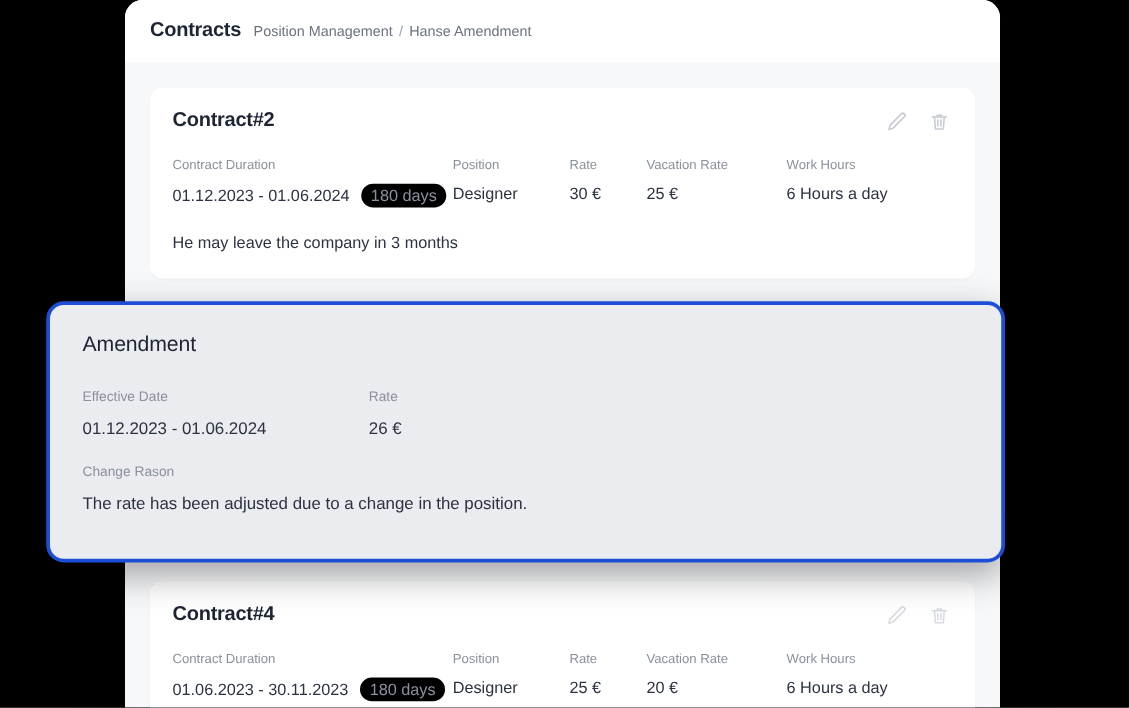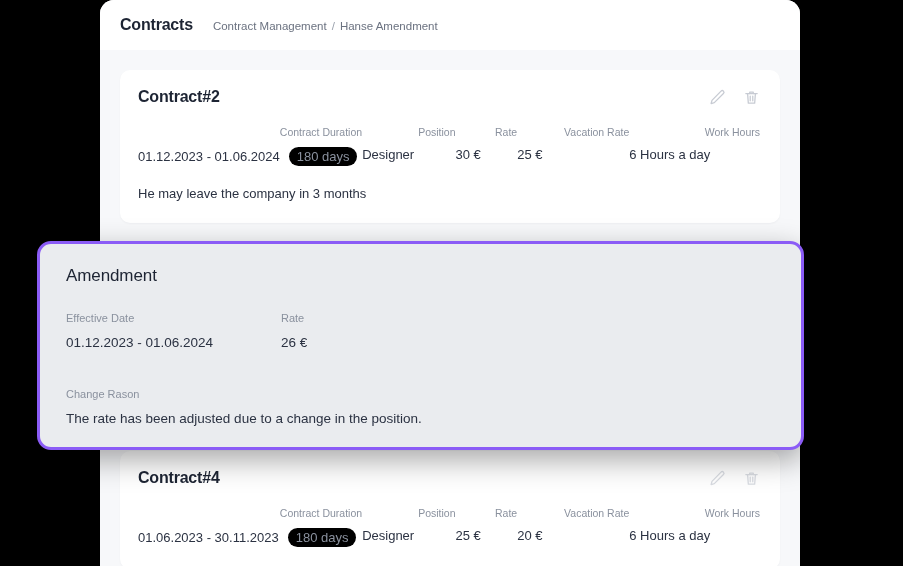--- a/index.html
+++ b/index.html
@@ -20,21 +20,21 @@
     border-radius: 14px 14px 0 0;
     overflow: hidden;
     box-shadow: 0 0 34px rgba(0,0,0,0.55);
   }
   .app-header {
     height: 50px;
     background: #ffffff;
     display: flex;
     align-items: center;
     padding: 0 0 0 20px;
-    gap: 20px;
+    gap: 10px;
   }
   .app-title {
     font-size: 16px;
     font-weight: bold;
     color: #1d2433;
     letter-spacing: -0.2px;
   }
   .breadcrumb {
     font-size: 11.5px;
     color: #6b7280;
@@ -49,20 +49,21 @@
     background: #f7f8fa;
     height: calc(100% - 50px);
     padding: 20px;
   }
 
   
   .contract-card {
     background: #ffffff;
     border-radius: 10px;
     padding: 18px 20px 22px 18px;
+    margin-bottom: 14px;
     box-shadow: 0 1px 2px rgba(16,24,40,0.04);
   }
   .card-head {
     display: flex;
     align-items: center;
     justify-content: space-between;
     margin-bottom: 20px;
   }
   .card-title {
     font-size: 16px;
@@ -83,21 +84,20 @@
   .field-row {
     display: flex;
     align-items: flex-start;
   }
   .field { display: flex; flex-direction: column; }
   .field-label {
     font-size: 10.5px;
     color: #8a919e;
     margin-bottom: 9px;
     white-space: nowrap;
-    text-align: right;
   }
   .field-value {
     font-size: 13px;
     color: #2b3242;
     display: flex;
     align-items: center;
     gap: 9px;
     white-space: nowrap;
   }
   .pill {
@@ -115,33 +115,33 @@
   .col-hours { width: 140px; }
 
   .note-block { margin-top: 20px; }
 
   
   .amendment {
     position: absolute;
     left: 37px; top: 241px;
     width: 767px; height: 209px;
     background: #eaecef;
-    border: 3px solid #8b5cf6;
+    border: 3px solid #1d4ed8;
     border-radius: 14px;
     padding: 22px 26px;
     box-shadow: 0 10px 30px rgba(0,0,0,0.35);
   }
   .amendment-title {
     font-size: 17px;
     font-weight: normal;
     color: #1d2433;
     letter-spacing: -0.1px;
     margin-bottom: 26px;
   }
-  .am-row { display: flex; margin-bottom: 38px; }
+  .am-row { display: flex; margin-bottom: 22px; gap: 14px; }
   .am-col-date { width: 215px; }
   .am-label {
     font-size: 11px;
     color: #8a919e;
     margin-bottom: 11px;
   }
   .am-value {
     font-size: 13.5px;
     color: #2b3242;
   }
@@ -151,21 +151,21 @@
 </head>
 <body>
 
 <div class="stage">
 
   <div class="app-window">
 
     <div class="app-header">
       <span class="app-title">Contracts</span>
       <span class="breadcrumb">
-        <span>Contract Management</span>
+        <span>Position Management</span>
         <span class="sep">/</span>
         <span>Hanse Amendment</span>
       </span>
     </div>
 
     <div class="app-body">
 
       <div class="contract-card">
         <div class="card-head">
           <span class="card-title">Contract#2</span>

